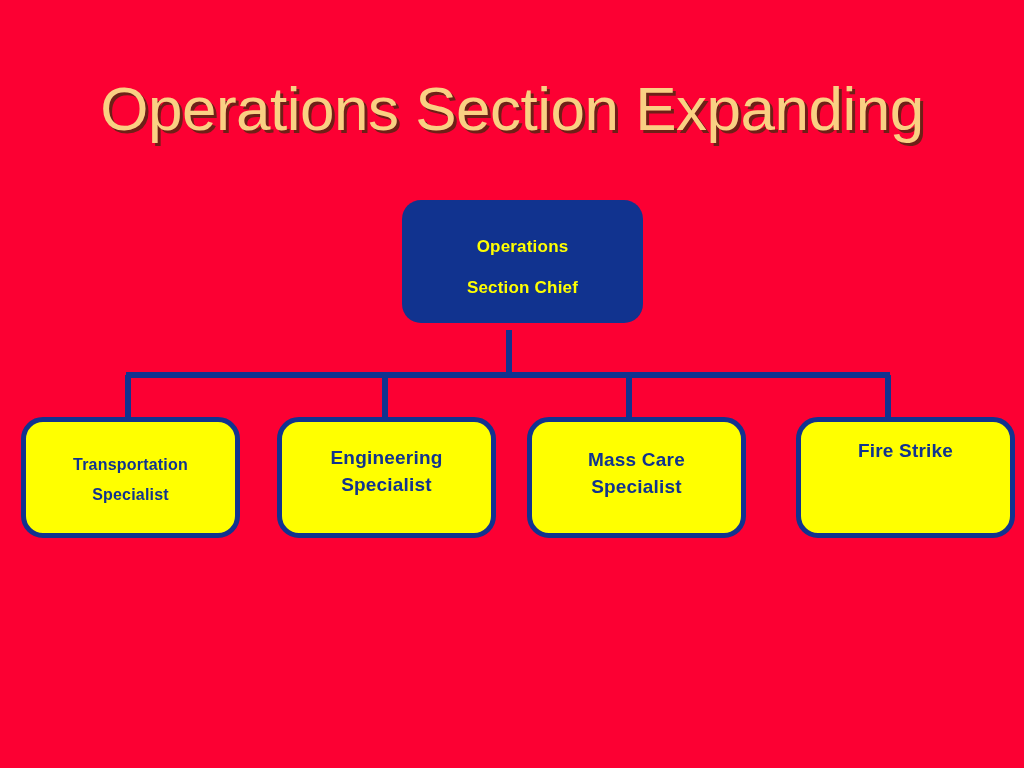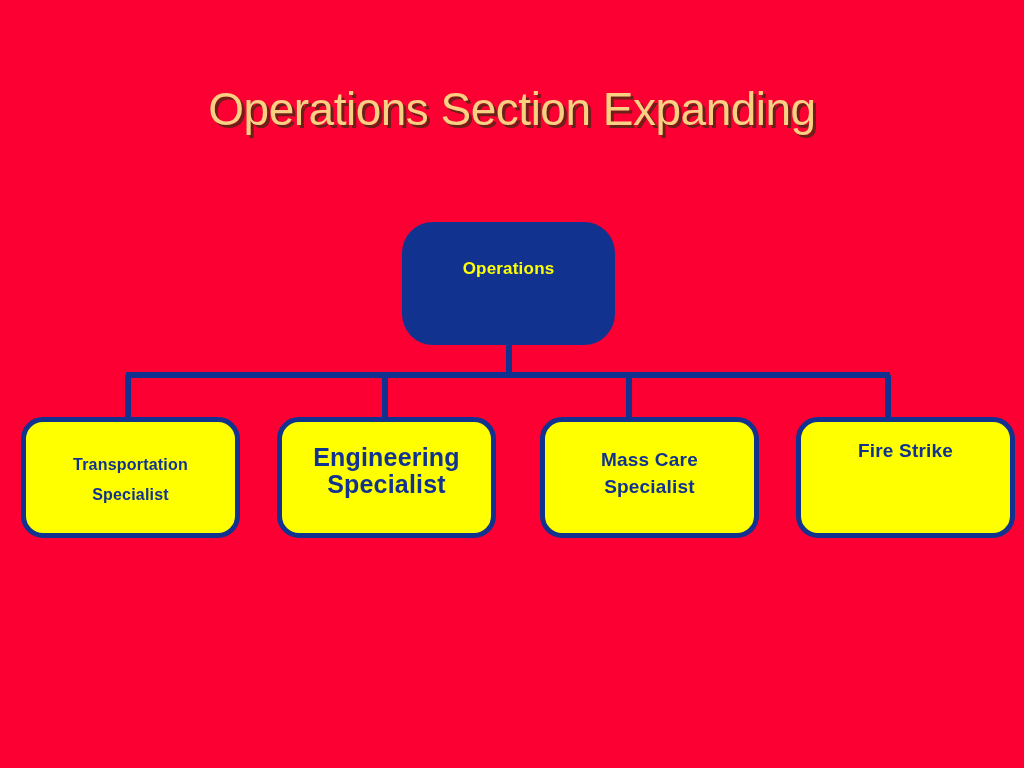--- a/index.html
+++ b/index.html
@@ -23,21 +23,21 @@
     height: 768px;
   }
 
   
   .slide-title {
     position: absolute;
     left: 0;
     top: 74px;
     width: 1024px;
     text-align: center;
-    font-size: 46px;
+    font-size: 62px;
     font-weight: 400;
     line-height: 70px;
     letter-spacing: -0.5px;
     color: #fad083;
     text-shadow: 3px 3px 0 #6e2018;
     white-space: nowrap;
   }
 
   
   .connectors {
@@ -54,25 +54,25 @@
     position: absolute;
     box-sizing: border-box;
     display: flex;
     flex-direction: column;
     align-items: center;
     text-align: center;
   }
 
   .node-root {
     left: 402px;
-    top: 222px;
-    width: 213px;
+    top: 200px;
+    width: 241px;
     height: 123px;
     background: #11338f;
-    border-radius: 31px;
+    border-radius: 19px;
     justify-content: flex-start;
     padding-top: 26px;
   }
   .node-root .line {
     color: #ffff00;
     font-size: 17px;
     font-weight: bold;
     line-height: 41px;
     letter-spacing: 0.2px;
   }
@@ -89,23 +89,23 @@
   .node-child .line {
     color: #11338f;
     font-weight: bold;
     letter-spacing: 0.2px;
   }
 
   .node-c1 { left: 21px; padding-top: 32px; gap: 8px; }
   .node-c1 .line { font-size: 16px; line-height: 22px; }
 
   .node-c2 { left: 277px; padding-top: 22px; }
-  .node-c2 .line { font-size: 25px; line-height: 27px; }
+  .node-c2 .line { font-size: 19px; line-height: 27px; }
 
-  .node-c3 { left: 540px; padding-top: 24px; }
+  .node-c3 { left: 527px; padding-top: 24px; }
   .node-c3 .line { font-size: 19px; line-height: 27px; }
 
   .node-c4 { left: 796px; padding-top: 8px; }
   .node-c4 .line { font-size: 19px; line-height: 42px; }
 </style>
 </head>
 <body>
 
 <div class="slide">
 
@@ -117,20 +117,21 @@
       <line x1="126" y1="375" x2="890" y2="375"></line>
       <line x1="128" y1="375" x2="128" y2="420"></line>
       <line x1="385" y1="375" x2="385" y2="420"></line>
       <line x1="629" y1="375" x2="629" y2="420"></line>
       <line x1="888" y1="375" x2="888" y2="420"></line>
     </g>
   </svg>
 
   <div class="node node-root">
     <div class="line">Operations</div>
+    <div class="line">Section Chief</div>
   </div>
 
   <div class="node node-child node-c1">
     <div class="line">Transportation</div>
     <div class="line">Specialist</div>
   </div>
 
   <div class="node node-child node-c2">
     <div class="line">Engineering</div>
     <div class="line">Specialist</div>

